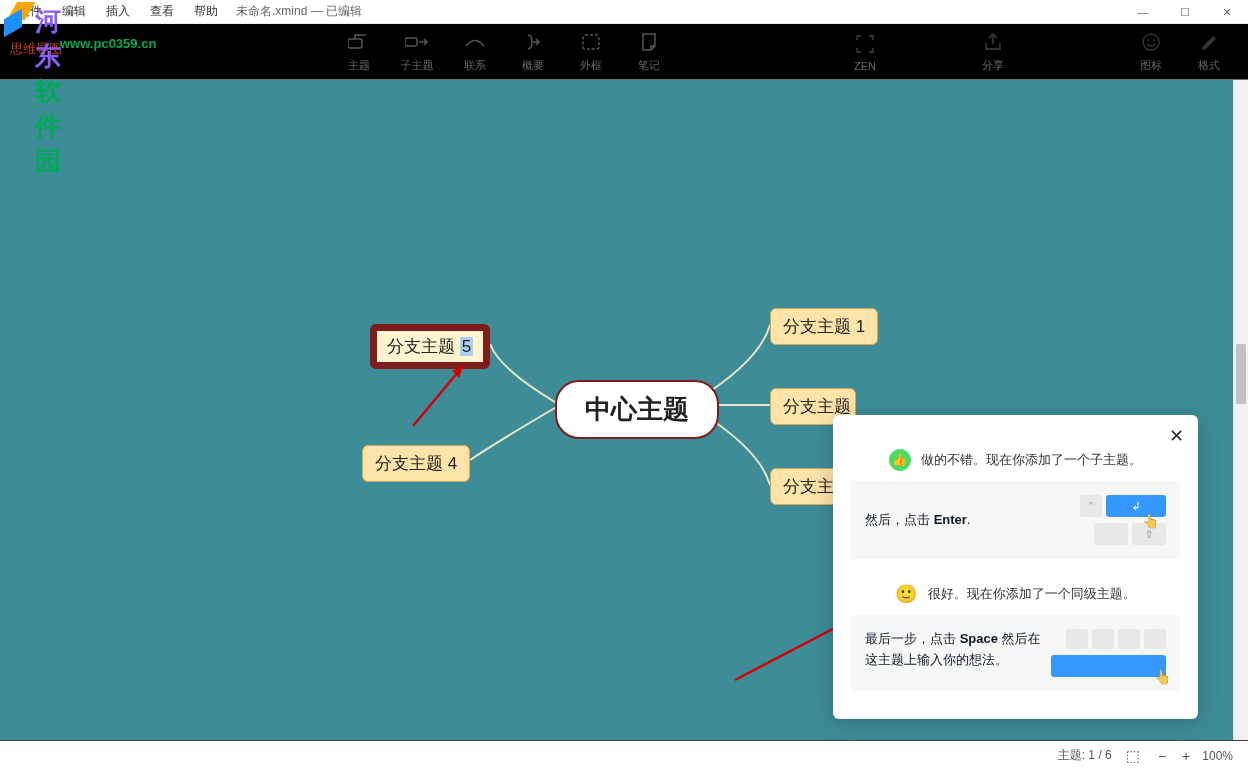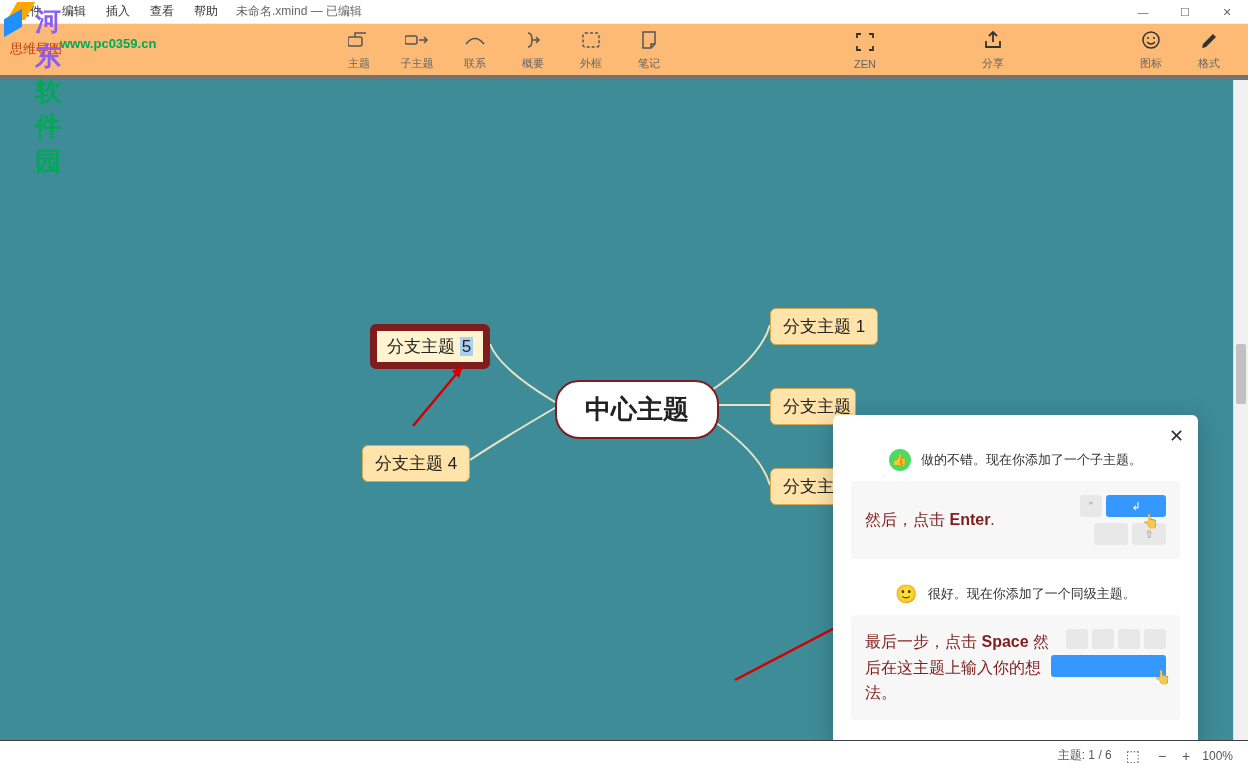--- a/index.html
+++ b/index.html
@@ -12,21 +12,21 @@
 .window-controls div { width: 42px; display: flex; align-items: center; justify-content: center; cursor: pointer; color: #666; font-size: 11px; }
 
 .watermark { position: absolute; top: 0; left: 0; z-index: 5; font-size: 20px; font-weight: bold; pointer-events: none; }
 .watermark .logo-text { color: #0a5; font-size: 26px; letter-spacing: 1px; position: absolute; top: 4px; left: 35px; }
 .watermark .logo-text .hi { color: #8b5cf6; }
 .watermark .url { color: #0a5; font-size: 13px; position: absolute; top: 36px; left: 60px; }
 .watermark .cube { position: absolute; top: 2px; left: 0; width: 40px; height: 40px; }
 .watermark .cube:before { content:""; position:absolute; width:18px; height:18px; background:#ffa500; left:12px; top:0; transform:skewX(-30deg);}
 .watermark .cube:after { content:""; position:absolute; width:18px; height:18px; background:#1e90ff; left:4px; top:12px; transform:skewY(-30deg);}
 
-.toolbar { height: 56px; display: flex; align-items: center; padding: 0 15px; border-bottom: 5px solid #737373; background: #fdba74; }
+.toolbar { height: 56px; display: flex; align-items: center; padding: 0 15px; border-bottom: 1px solid #737373; background: #000000; }
 .tool-group { display: flex; gap: 10px; }
 .tool-btn { display: flex; flex-direction: column; align-items: center; justify-content: center; width: 48px; cursor: pointer; color: #555; }
 .tool-btn .icon { height: 24px; display: flex; align-items: center; justify-content: center; font-size: 18px; }
 .tool-btn .label { font-size: 11px; color: #666; margin-top: 4px; }
 .spacer { flex: 1; }
 
 .tab-bar-placeholder { position: absolute; top: 40px; left: 10px; font-size: 13px; color: #c2410c; }
 
 .canvas { position: absolute; top: 80px; left: 0; right: 15px; bottom: 30px; background: #3d8c98; overflow: hidden; }
 .vscroll { position: absolute; top: 80px; right: 0; width: 15px; bottom: 30px; background: #f1f1f1; border-left: 1px solid #e0e0e0; }
@@ -44,21 +44,21 @@
 .red-arrow svg { overflow: visible; }
 .red-arrow line { stroke: #d40000; stroke-width: 2.5; }
 .red-arrow polygon { fill: #d40000; }
 
 .tutorial-panel { position: absolute; right: 35px; top: 335px; width: 365px; background: #fff; border-radius: 6px; box-shadow: 0 4px 24px rgba(0,0,0,0.2); padding: 16px 18px 18px; }
 .tutorial-panel .close-x { position: absolute; top: 10px; right: 14px; font-size: 18px; cursor: pointer; color: #333; }
 .tip-line { display: flex; align-items: center; font-size: 13px; color: #333; margin: 10px 0; }
 .tip-line .emoji { margin-right: 10px; font-size: 18px; }
 .thumbs-emoji { width: 22px; height: 22px; border-radius: 50%; background: #4cd964; color: #fff; display: flex; align-items: center; justify-content: center; font-size: 12px; margin-right: 10px; }
 .hint-box { background: #f7f7f7; border-radius: 4px; padding: 14px; margin: 10px 0; display: flex; align-items: center; justify-content: space-between; }
-.hint-box .text { font-size: 16px; color: #7f1d1d; line-height: 1.6; }
+.hint-box .text { font-size: 13px; color: #0f172a; line-height: 1.6; }
 .keyrow { display: flex; flex-direction: column; align-items: flex-end; gap: 6px; position: relative; }
 .keyrow .row { display: flex; gap: 4px; }
 .key { background: #e8e8e8; border-radius: 3px; color: #999; font-size: 11px; display: flex; align-items: center; justify-content: center; }
 .key.enter { background: #3498ff; color: #fff; width: 60px; height: 22px; }
 .key.small { width: 22px; height: 22px; }
 .key.med { width: 34px; height: 22px; }
 .key.space { background: #3498ff; width: 115px; height: 22px; }
 .key.tiny { width: 22px; height: 20px; }
 .cursor-icon { position: absolute; right: -6px; bottom: -8px; font-size: 14px; filter: grayscale(0.3); pointer-events:none;}
 

